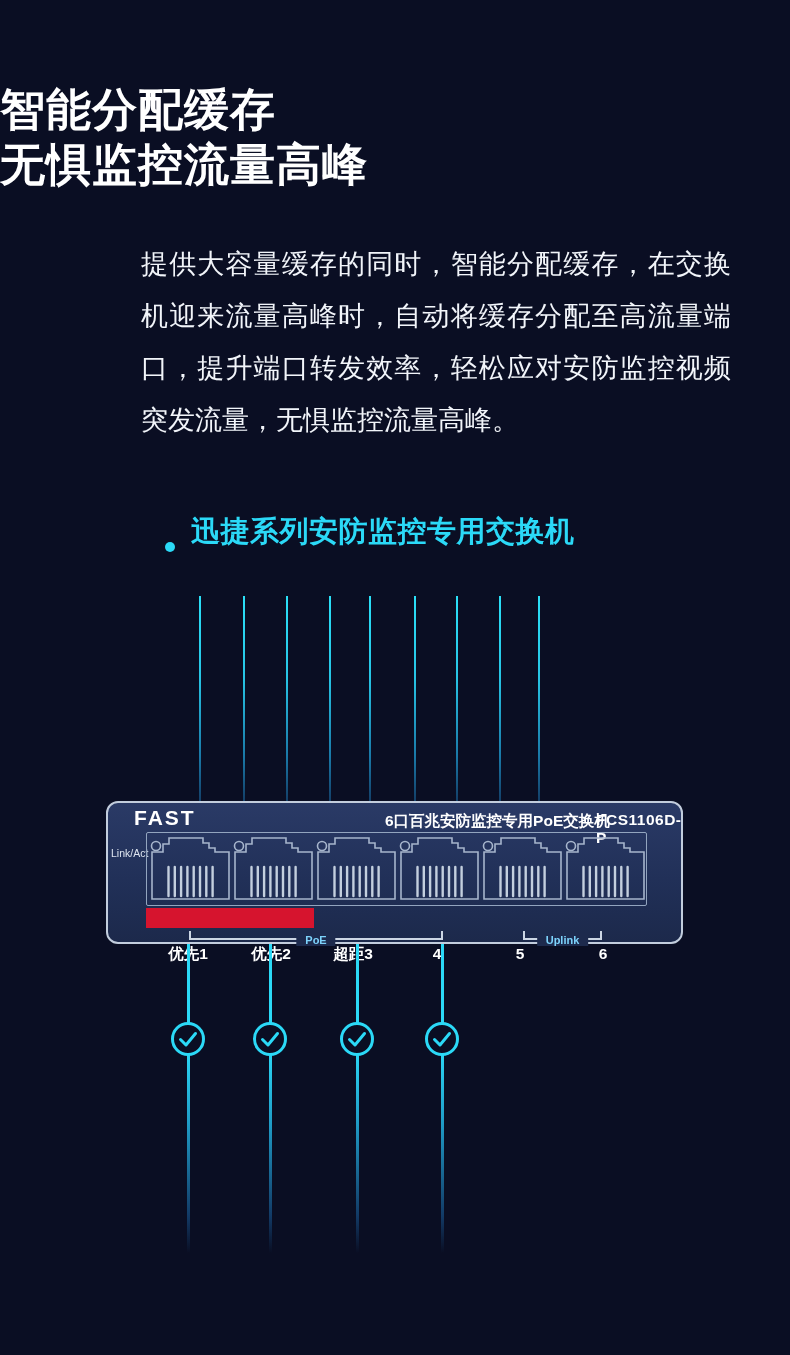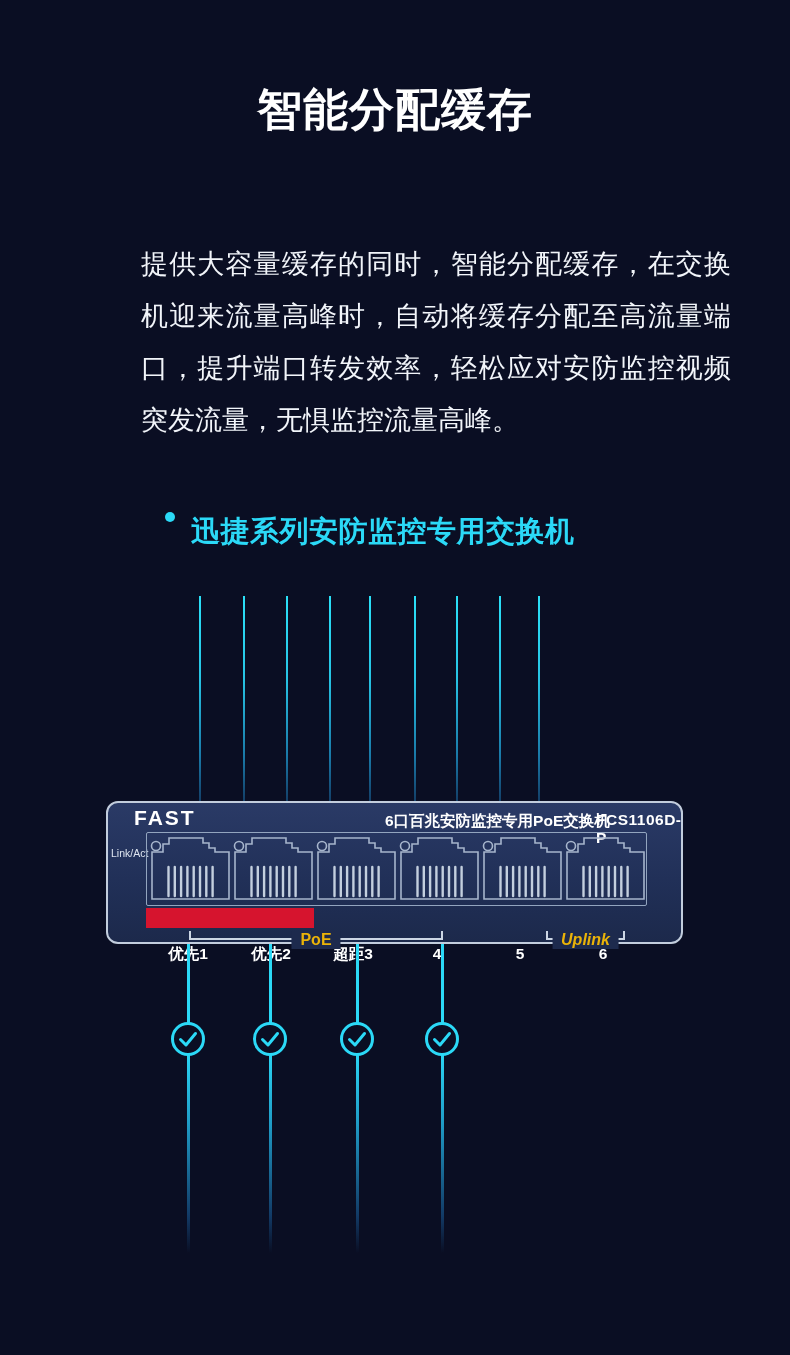--- a/index.html
+++ b/index.html
@@ -5,33 +5,33 @@
   html,body{margin:0;padding:0;}
   body{
     width:790px;height:1355px;position:relative;overflow:hidden;
     background:#0a0e23;
     font-family:"Liberation Sans","DejaVu Sans",sans-serif;
   }
   .abs{position:absolute;}
 
   
   .hero-title{
-    left:0;top:82px;width:790px;text-align:center;
+    left:0;top:82px;width:790px;text-align:left;
     color:#ffffff;font-size:45px;font-weight:bold;line-height:55px;
     letter-spacing:1px;
   }
   
   .hero-desc{
     left:103px;top:238px;width:590px;
     color:#f2f5fa;font-size:27px;line-height:52px;
     text-align:justify;
     margin-left:38px;
   }
   
-  .feature-row{left:165px;top:512px;height:40px;display:flex;align-items:flex-start;}
+  .feature-row{left:165px;top:512px;height:40px;display:flex;align-items:flex-end;}
   .bullet-dot{
     width:10px;height:10px;border-radius:50%;
     background:#2bd9f7;margin-right:16px;flex:0 0 auto;
   }
   .feature-label{color:#2bd9f7;font-size:29px;font-weight:bold;letter-spacing:0.5px;}
 
   
   .v-line{
     position:absolute;width:2px;
     background:linear-gradient(180deg,#2be0f8 0%,#27c4e4 40%,#1a79a8 78%,#133f68 100%);
@@ -75,28 +75,29 @@
     color:#ffffff;font-size:15.5px;font-weight:bold;white-space:nowrap;margin-top:36px;
   }
   .group-bracket{
     position:absolute;top:128px;height:9px;box-sizing:border-box;
     border-left:2px solid #ccd6e4;border-right:2px solid #ccd6e4;
     border-bottom:2px solid #ccd6e4;
   }
   .group-bracket .group-label{
     position:absolute;left:50%;bottom:-2px;transform:translate(-50%,50%);
     background:#1d2a4d;padding:0 9px;
-    color:#eab308;font-size:16px;font-weight:bold;white-space:nowrap;
+    color:#7dd3fc;font-size:11px;font-weight:bold;white-space:nowrap;
   }
 </style>
 </head>
 <body>
 
 <div class="abs hero-title">
   <div>智能分配缓存</div>
+  <div>无惧监控流量高峰</div>
 </div>
 
 <div class="abs hero-desc">提供大容量缓存的同时，智能分配缓存，在交换机迎来流量高峰时，自动将缓存分配至高流量端口，提升端口转发效率，轻松应对安防监控视频突发流量，无惧监控流量高峰。</div>
 
 <div class="abs feature-row">
   <span class="bullet-dot"></span>
   <span class="feature-label">迅捷系列安防监控专用交换机</span>
 </div>
 
 <div id="top-lines">
@@ -196,21 +197,21 @@
       <span class="port-label" style="left:80px">优先1</span>
       <span class="port-label" style="left:163px">优先2</span>
       <span class="port-label" style="left:245px">超距3</span>
       <span class="port-label" style="left:329px">4</span>
       <span class="port-label" style="left:412px">5</span>
       <span class="port-label" style="left:495px">6</span>
     </div>
   <div class="group-bracket" style="left:81px;width:254px;">
     <span class="group-label">PoE</span>
   </div>
-  <div class="group-bracket" style="left:438px;width:79px;font-style:italic;">
+  <div class="group-bracket" style="left:415px;width:79px;">
     <span class="group-label">Uplink</span>
   </div>
 </div>
 
 <div id="bottom-flow">
     <div class="b-line" style="left:187px;top:944px;height:309px;"></div>
    <div class="check-circle" style="left:171px;top:1022px;">
      <svg width="24" height="24" viewBox="0 0 24 24">
        <polyline points="4.5,12.5 10,18 19.5,6.5" fill="none" stroke="#2bd9f7" stroke-width="3" stroke-linecap="round" stroke-linejoin="round"></polyline>
      </svg>

